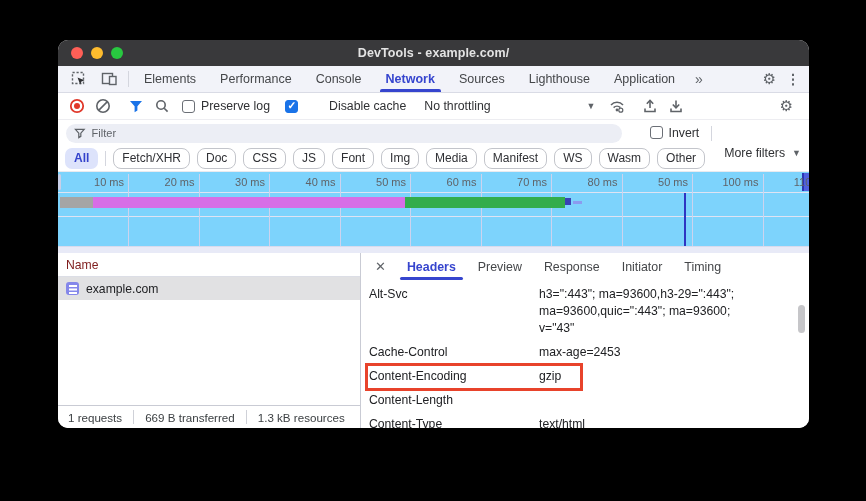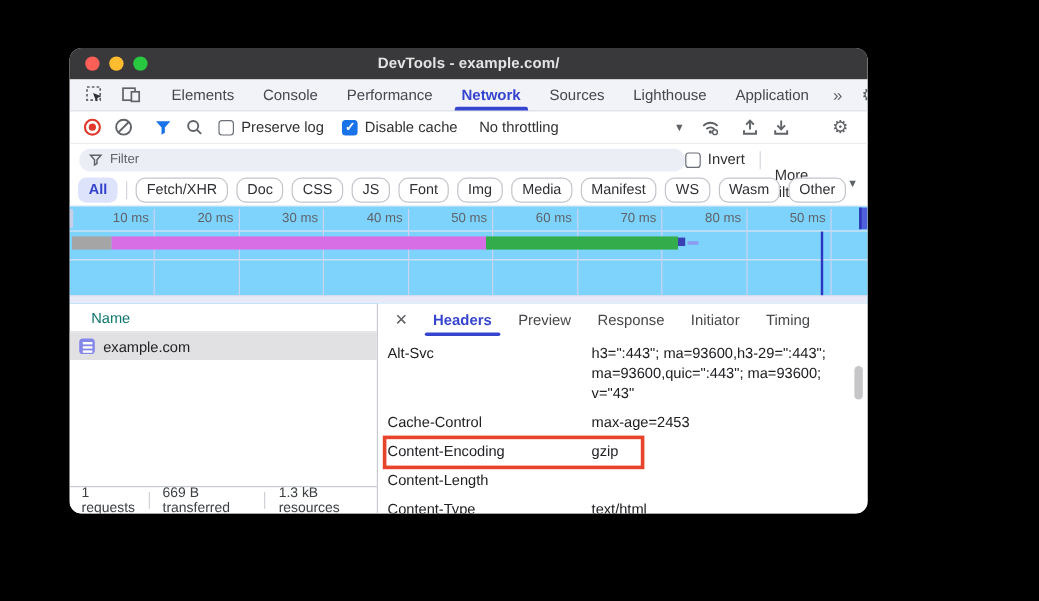--- a/index.html
+++ b/index.html
@@ -1,18 +1,18 @@
 <!DOCTYPE html>
 <html><head>
 <meta charset="utf-8">
 <style>
   * { margin:0; padding:0; box-sizing:border-box; }
   html,body { width:866px; height:501px; background:#000; overflow:hidden;
     font-family:"Liberation Sans", sans-serif; }
-  .window { position:absolute; left:58px; top:40px; width:665px; height:388px;
+  .window { position:absolute; left:58px; top:40px; width:751px; height:388px;
     background:#fff; border-radius:10px; overflow:hidden;
     box-shadow:0 18px 45px rgba(0,0,0,.65); }
 
   
   .titlebar { position:relative; height:26px; background:#39393b;
     display:flex; align-items:center; justify-content:center; }
   .title { color:#e3e3e3; font-size:12.5px; font-weight:700; letter-spacing:.1px; }
   .lights { position:absolute; left:13px; top:7px; display:flex; gap:8px; }
   .light { width:12px; height:12px; border-radius:50%; }
   .light.red { background:#ff5f57; } .light.yellow { background:#febc2e; }
@@ -77,21 +77,21 @@
   .tl-handle-r { position:absolute; right:0; top:1px; width:7px; height:18px;
     background:#5060dd; border-left:2px solid #2b34b4; }
   .tl-marker-sq { position:absolute; top:26px; width:6px; height:7px; background:#3a41b5; }
   .tl-marker-dash { position:absolute; top:29px; width:9px; height:3px; background:#8c9bef; }
 
   
   .main { display:flex; height:175px; }
   .leftpanel { width:303px; border-right:1px solid #c9cbd4; display:flex;
     flex-direction:column; background:#fff; }
   .namehdr { height:24px; border-bottom:1px solid #dcdee6; display:flex;
-    align-items:center; padding-left:18px; font-size:12.2px; color:#0f766e; }
+    align-items:center; padding-left:8px; font-size:12.2px; color:#7f1d1d; }
   .reqrow { height:23px; background:#e1e1e3; display:flex; align-items:center;
     padding-left:8px; gap:7px; font-size:12.2px; color:#202124; }
   .docicon { width:13px; height:13px; background:#8487ea; border-radius:3px;
     position:relative; flex:0 0 auto; }
   .docicon::before { content:""; position:absolute; left:2.5px; right:2.5px; top:3px;
     height:1.5px; background:#fff; box-shadow:0 3.5px 0 #fff, 0 7px 0 #fff; }
   .leftfill { flex:1; }
   .statusbar { height:23px; border-top:1px solid #c9cbd4; display:flex;
     align-items:center; font-size:11.6px; color:#3c4043; padding:0 10px; }
   .statusbar .sdiv { width:1px; height:14px; background:#cfd1d8; margin:0 11px; }
@@ -138,22 +138,22 @@
       </svg>
     </div>
     <div class="tbicon">
       <svg class="ic" width="17" height="16" viewBox="0 0 17 16">
         <rect x="1.5" y="2.5" width="10" height="10" fill="none" stroke="#5f6368" stroke-width="1.4"></rect>
         <rect x="8.5" y="5.5" width="6.5" height="8" fill="#f2f3f9" stroke="#5f6368" stroke-width="1.4"></rect>
       </svg>
     </div>
     <div class="vdiv"></div>
     <div class="tab">Elements</div>
+    <div class="tab">Performance</div>
     <div class="tab">Console</div>
-    <div class="tab">Performance</div>
     <div class="tab selected">Network</div>
     <div class="tab">Sources</div>
     <div class="tab">Lighthouse</div>
     <div class="tab">Application</div>
     <div class="tab-overflow">»</div>
     <div class="spacer"></div>
     <div class="gear">⚙</div>
     <div class="kebab">⋮</div>
   </div>
 
@@ -181,21 +181,21 @@
         <circle cx="7" cy="7" r="4.2" fill="none" stroke="#5f6368" stroke-width="1.6"></circle>
         <line x1="10.2" y1="10.2" x2="13.6" y2="13.6" stroke="#5f6368" stroke-width="1.6"></line>
       </svg>
     </div>
     <div class="vdiv"></div>
     <div style="display:flex;align-items:center;">
       <span class="chk"></span>
       <span class="chklabel">Preserve log</span>
     </div>
     <div class="vdiv"></div>
-    <div style="display:flex;align-items:center;">
+    <div style="display:flex;align-items:center;gap:25px;">
       <span class="chk checked"></span>
       <span class="chklabel">Disable cache</span>
     </div>
     <div class="throttle">
       <span>No throttling</span>
       <span class="caret">▼</span>
     </div>
     <div class="icnbtn" style="margin-left:8px;">
       <svg class="ic" width="18" height="16" viewBox="0 0 18 16">
         <path d="M3 7 a8 8 0 0 1 12 0" fill="none" stroke="#5f6368" stroke-width="1.5"></path>
@@ -224,21 +224,21 @@
   </div>
 
   <div class="filterrow">
     <div class="filterpill">
       <svg class="ic" width="12" height="12" viewBox="0 0 16 16">
         <path d="M2 3 h12 l-4.6 5.2 v4.4 l-2.8 1.7 v-6.1 Z" fill="none" stroke="#5f6368" stroke-width="1.7"></path>
       </svg>
       <input type="text" placeholder="Filter" style="">
     </div>
     <div style="flex:1"></div>
-    <div style="display:flex;align-items:flex-end;">
+    <div style="display:flex;align-items:flex-start;">
       <span class="chk"></span>
       <span>Invert</span>
     </div>
     <div class="vdiv" style="height:15px;margin:0 12px;"></div>
     <div style="display:flex;align-items:center;gap:7px;margin-top:40px;">
       <span>More filters</span>
       <span class="caret">▼</span>
     </div>
   </div>
 

